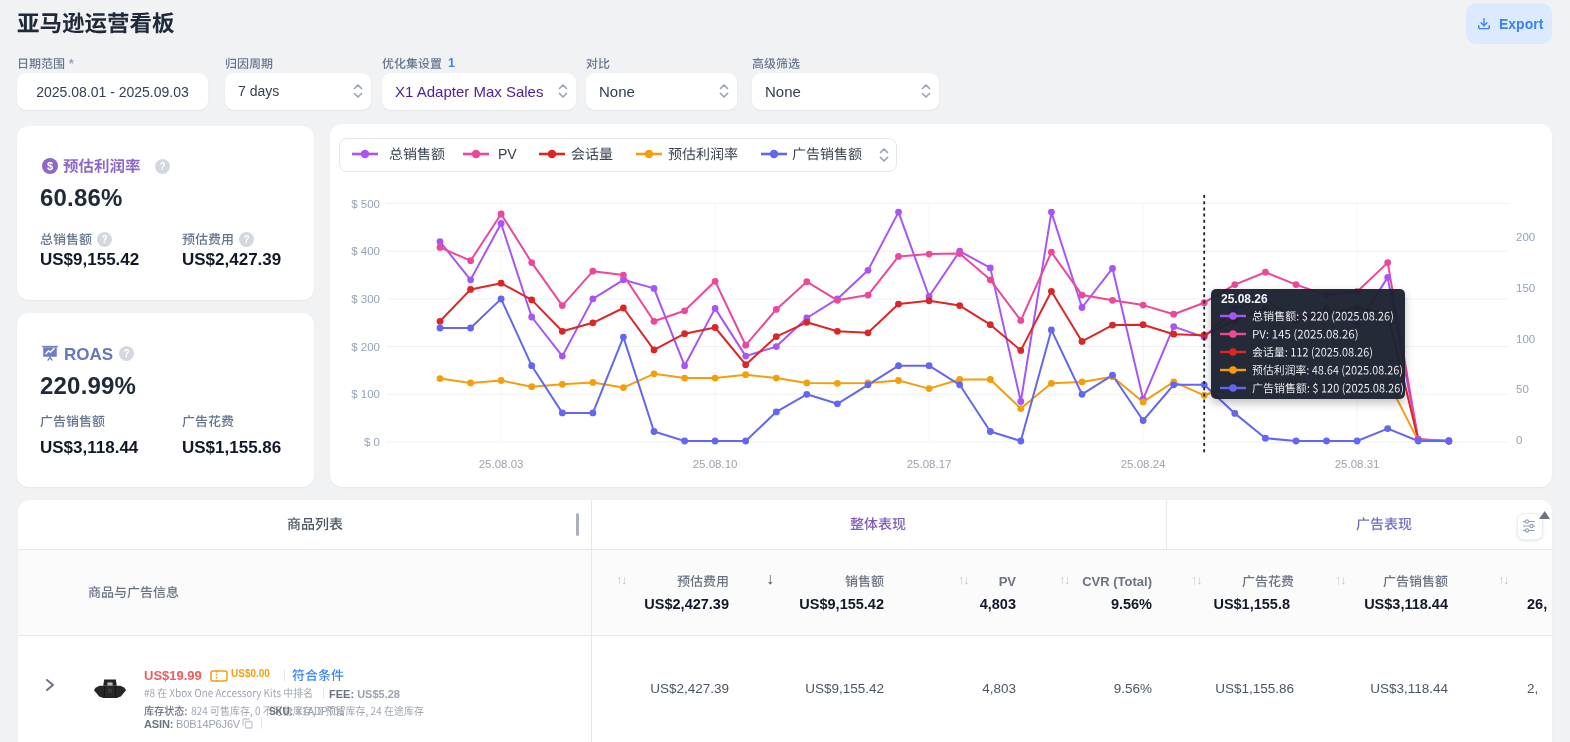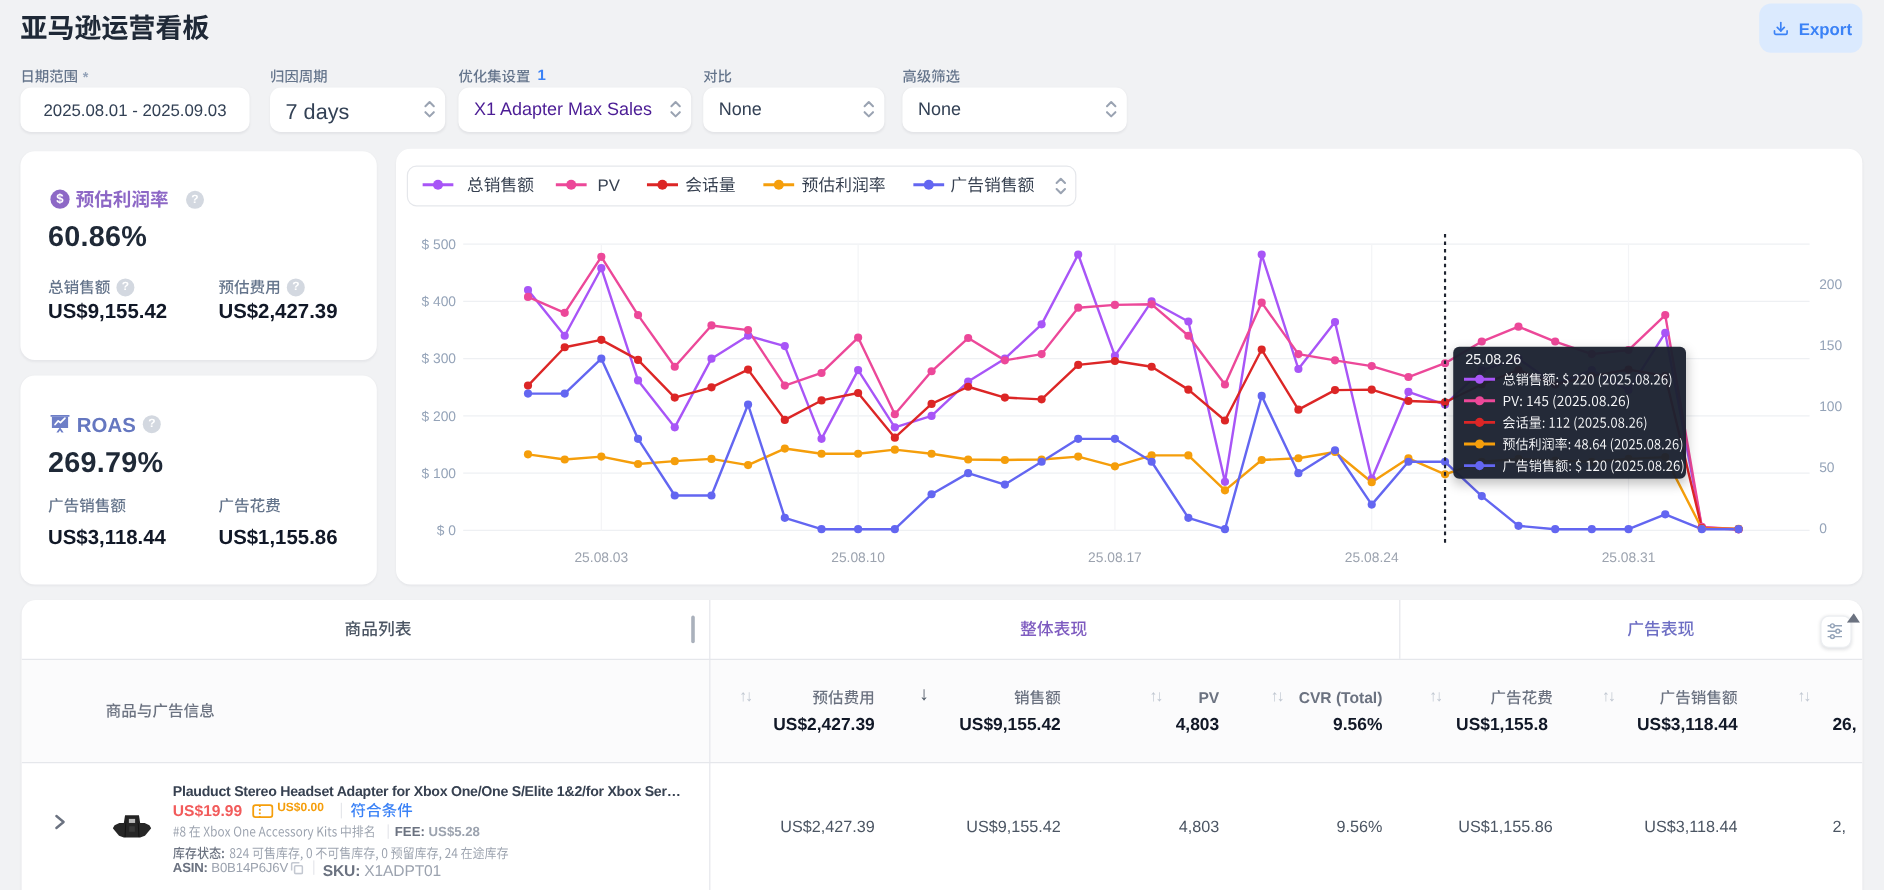--- a/index.html
+++ b/index.html
@@ -23,21 +23,21 @@
 <div class="lat" style="left:448px;top:56px;font-size:12.5px;font-weight:700;color:#3b82f6">1</div>
 <div style="position:absolute;left:586.0px;top:54.6px;line-height:0;"><svg style="" width="24.0" height="16.8" viewBox="0 0 24.0 16.8">
       <path transform="translate(0,12.96) scale(0.012000,-0.012000)" fill="#64748b" d="M492 390C538 321 583 227 598 168L680 209C664 269 616 359 568 427ZM79 448C139 395 202 333 260 269C203 147 128 53 39 -5C62 -23 91 -59 106 -82C195 -16 270 73 328 188C371 136 406 86 429 43L503 113C474 165 427 226 372 287C417 404 448 542 465 703L404 720L388 717H68V627H362C348 532 327 444 299 365C249 416 195 465 145 508ZM754 844V611H484V520H754V39C754 21 747 16 730 16C713 15 658 15 598 17C611 -11 625 -56 629 -83C713 -83 768 -80 802 -64C836 -47 848 -19 848 38V520H962V611H848V844Z M1120 -80C1145 -60 1186 -41 1458 51C1453 74 1451 118 1452 148L1220 74V446H1459V540H1220V832H1119V85C1119 40 1093 14 1074 1C1089 -17 1112 -56 1120 -80ZM1525 837V102C1525 -24 1555 -59 1660 -59C1680 -59 1783 -59 1805 -59C1914 -59 1937 14 1947 217C1921 223 1880 243 1856 261C1849 79 1843 33 1796 33C1774 33 1691 33 1673 33C1631 33 1624 42 1624 99V365C1733 431 1850 512 1941 590L1863 675C1803 611 1713 532 1624 469V837Z"></path>
     </svg></div>
 <div style="position:absolute;left:752.0px;top:54.6px;line-height:0;"><svg style="" width="48.0" height="16.8" viewBox="0 0 48.0 16.8">
       <path transform="translate(0,12.96) scale(0.012000,-0.012000)" fill="#64748b" d="M295 549H709V474H295ZM201 615V408H808V615ZM430 827 458 745H57V664H939V745H565C554 777 539 817 525 849ZM90 359V-84H182V281H816V9C816 -3 811 -7 798 -7C786 -8 735 -8 694 -6C705 -26 718 -55 723 -76C790 -77 837 -76 868 -65C901 -53 911 -35 911 9V359ZM278 231V-29H367V18H709V231ZM367 164H625V85H367Z M1041 64 1064 -29C1159 9 1284 58 1400 107L1382 188C1257 141 1126 92 1041 64ZM1401 781V692H1506C1494 380 1455 125 1321 -29C1344 -42 1389 -72 1404 -87C1485 17 1533 152 1561 315C1592 248 1628 185 1669 129C1614 68 1549 20 1477 -14C1498 -28 1530 -64 1544 -85C1611 -50 1673 -3 1728 58C1781 1 1842 -47 1909 -82C1923 -58 1951 -23 1972 -5C1903 27 1841 73 1786 131C1854 227 1905 348 1935 495L1877 518L1860 515H1778C1802 597 1829 697 1850 781ZM1600 692H1733C1711 600 1683 501 1659 432H1828C1805 344 1770 267 1726 202C1665 285 1617 383 1584 485C1591 550 1596 620 1600 692ZM1056 419C1071 426 1096 432 1208 447C1166 386 1130 339 1112 320C1080 283 1056 259 1032 254C1043 230 1057 188 1062 170C1085 187 1123 201 1385 278C1382 298 1380 334 1380 358L1208 312C1277 395 1344 493 1400 591L1322 639C1304 602 1283 565 1261 530L1148 519C1208 603 1266 707 1309 807L1222 848C1181 727 1108 600 1085 567C1063 533 1045 511 1026 506C1036 481 1051 437 1056 419Z M2253 581V360C2253 226 2236 82 2087 -24C2108 -38 2139 -66 2153 -85C2317 35 2338 202 2338 359V581ZM2090 526V207H2173V526ZM2421 412V3H2506V331H2617V-83H2704V331H2821V97C2821 88 2819 84 2809 84C2800 84 2773 84 2741 85C2751 62 2761 29 2764 4C2816 4 2853 5 2879 19C2905 33 2911 56 2911 96V412H2704V486H2947V566H2390V486H2617V412ZM2196 850C2163 766 2103 682 2036 630C2059 619 2098 598 2116 584C2150 615 2185 656 2216 702H2263C2286 665 2308 621 2318 593L2401 622C2393 644 2377 674 2360 702H2493V769H2256C2266 788 2276 808 2284 828ZM2592 850C2567 771 2519 692 2462 642C2485 630 2523 604 2541 589C2570 619 2599 658 2625 702H2685C2714 665 2743 621 2757 591L2837 628C2827 649 2809 676 2788 702H2948V769H2659C2668 789 2675 809 2682 829Z M3053 760C3110 711 3178 641 3207 593L3284 652C3252 700 3184 767 3125 813ZM3436 814C3412 726 3370 638 3316 580C3338 570 3377 545 3394 530C3417 558 3440 592 3460 631H3598V497H3319V414H3492C3477 298 3439 210 3294 159C3315 141 3341 105 3352 81C3520 148 3569 263 3587 414H3674V207C3674 118 3692 90 3776 90C3792 90 3848 90 3865 90C3932 90 3956 123 3966 253C3939 259 3900 274 3882 290C3880 191 3875 178 3855 178C3843 178 3800 178 3791 178C3770 178 3767 181 3767 207V414H3954V497H3692V631H3913V711H3692V840H3598V711H3497C3508 738 3517 766 3525 794ZM3260 460H3051V372H3169V89C3127 67 3082 33 3040 -6L3103 -89C3158 -26 3212 28 3250 28C3272 28 3302 -1 3343 -25C3409 -63 3490 -75 3608 -75C3705 -75 3866 -69 3943 -64C3944 -38 3959 9 3969 34C3871 22 3717 14 3609 14C3504 14 3419 20 3357 57C3311 84 3288 108 3260 112Z"></path>
     </svg></div>
 <div class="abs" style="left:17px;top:73px;width:191px;height:37px;background:#fff;border-radius:9px;box-shadow:0 1px 2px rgba(16,24,40,.06)"></div>
 <div class="lat" style="left:17px;top:84px;width:191px;text-align:center;font-size:14px;color:#334155">2025.08.01 - 2025.09.03</div>
 <div class="abs" style="left:225px;top:73px;width:146px;height:37px;background:#fff;border-radius:9px;box-shadow:0 1px 2px rgba(16,24,40,.06)"></div>
-<div class="lat" style="left:238px;top:83px;font-size:18px;color:#334155">7 days</div>
+<div class="lat" style="left:238px;top:83px;font-size:14px;color:#334155">7 days</div>
 <svg class="abs" style="left:352px;top:82px" width="12" height="18" viewBox="0 0 12 18" fill="none" stroke="#9aa3b2" stroke-width="1.7" stroke-linecap="round" stroke-linejoin="round">
     <polyline points="2.5,6.5 6,3 9.5,6.5"></polyline>
     <polyline points="2.5,11.5 6,15 9.5,11.5"></polyline>
   </svg>
 <div class="abs" style="left:382px;top:73px;width:194px;height:37px;background:#fff;border-radius:9px;box-shadow:0 1px 2px rgba(16,24,40,.06)"></div>
 <div class="lat" style="left:395px;top:83px;font-size:15px;color:#4c1d95">X1 Adapter Max Sales</div>
 <svg class="abs" style="left:557px;top:82px" width="12" height="18" viewBox="0 0 12 18" fill="none" stroke="#9aa3b2" stroke-width="1.7" stroke-linecap="round" stroke-linejoin="round">
     <polyline points="2.5,6.5 6,3 9.5,6.5"></polyline>
     <polyline points="2.5,11.5 6,15 9.5,11.5"></polyline>
   </svg>
@@ -72,21 +72,21 @@
 <div class="lat" style="left:40px;top:250px;font-size:17px;font-weight:700;color:#111827">US$9,155.42</div>
 <div class="lat" style="left:182px;top:250px;font-size:17px;font-weight:700;color:#111827">US$2,427.39</div>
 <svg class="abs" style="left:41px;top:344px" width="18" height="18" viewBox="0 0 24 24" fill="#6d7ec7">
     <path d="M1.5 2.5h21v2h-21z"></path>
     <path d="M3 4.5h18v12.5H3z"></path>
     <path d="M8 22l3.4-5h1.2L16 22h-2.3l-1.7-2.7L10.3 22z"></path>
     <polyline points="6.5,13 10,9 12.5,11 17.5,6" style="fill:none;stroke:#fff;stroke-width:1.9;stroke-linecap:round;stroke-linejoin:round"></polyline>
   </svg>
 <div class="lat" style="left:64px;top:345px;font-size:17px;font-weight:700;color:#6577c0">ROAS</div>
 <div class="abs" style="left:119px;top:346px;width:15px;height:15px;border-radius:50%;background:#d3d8e0;color:#fff;font-size:10px;font-weight:700;text-align:center;line-height:15px">?</div>
-<div class="lat" style="left:40px;top:372px;font-size:24px;font-weight:700;color:#1f2937;letter-spacing:.2px">269.79%</div>
+<div class="lat" style="left:40px;top:372px;font-size:24px;font-weight:700;color:#1f2937;letter-spacing:.2px">220.99%</div>
 <div style="position:absolute;left:40.0px;top:411.9px;line-height:0;"><svg style="" width="65.0" height="18.2" viewBox="0 0 65.0 18.2">
       <path transform="translate(0,14.04) scale(0.013000,-0.013000)" fill="#64748b" d="M462 828C477 788 494 736 504 695H138V398C138 266 129 93 34 -27C55 -40 96 -76 112 -96C221 37 238 248 238 397V602H943V695H612C602 736 581 799 561 847Z M1236 838C1199 727 1137 615 1063 545C1087 533 1130 508 1150 494C1180 528 1211 571 1239 619H1474V481H1060V392H1943V481H1573V619H1874V706H1573V844H1474V706H1286C1303 741 1318 778 1331 815ZM1180 305V-91H1276V-37H1735V-88H1835V305ZM1276 50V218H1735V50Z M2433 776C2470 718 2508 640 2522 591L2601 632C2586 681 2545 755 2506 811ZM2875 818C2853 759 2811 678 2779 628L2852 595C2885 643 2925 717 2958 783ZM2059 351V266H2195V87C2195 43 2165 15 2146 4C2161 -15 2181 -53 2188 -75C2205 -58 2235 -40 2408 53C2402 73 2394 110 2392 135L2281 79V266H2415V351H2281V470H2394V555H2107C2128 580 2149 609 2168 640H2411V729H2217C2230 758 2243 788 2253 817L2172 842C2142 751 2089 665 2030 607C2045 587 2067 539 2074 520C2085 530 2095 541 2105 553V470H2195V351ZM2533 300H2842V206H2533ZM2533 381V472H2842V381ZM2647 846V561H2448V-84H2533V125H2842V26C2842 13 2837 9 2823 9C2809 8 2759 8 2708 9C2721 -14 2732 -53 2735 -77C2810 -77 2857 -76 2888 -61C2919 -46 2927 -20 2927 25V562L2842 561H2734V846Z M3248 847C3198 734 3114 622 3027 551C3046 534 3079 495 3092 478C3118 501 3144 529 3170 559V253H3263V290H3909V362H3592V425H3838V490H3592V548H3836V611H3592V669H3886V738H3602C3589 772 3568 814 3548 846L3461 821C3475 796 3489 766 3500 738H3294C3310 765 3324 792 3336 819ZM3167 226V-86H3262V-42H3753V-86H3851V226ZM3262 35V150H3753V35ZM3499 548V490H3263V548ZM3499 611H3263V669H3499ZM3499 425V362H3263V425Z M4687 486C4683 187 4672 53 4452 -22C4469 -37 4491 -68 4500 -89C4743 -2 4763 159 4768 486ZM4739 74C4802 27 4885 -40 4925 -82L4976 -16C4935 25 4851 88 4789 132ZM4528 608V136H4607V533H4842V139H4924V608H4739C4751 637 4764 670 4776 703H4958V786H4515V703H4691C4681 672 4669 637 4657 608ZM4205 822C4217 799 4230 772 4240 747H4053V585H4135V671H4413V585H4498V747H4341C4328 776 4308 813 4293 841ZM4141 407 4207 372C4155 339 4095 312 4034 294C4046 276 4064 232 4069 207L4121 227V-76H4205V-47H4359V-75H4446V231H4129C4186 256 4241 288 4291 327C4352 293 4409 259 4446 233L4511 298C4473 322 4417 353 4357 385C4404 432 4444 486 4472 547L4421 581L4405 578H4259C4270 595 4280 613 4289 630L4204 646C4174 582 4116 508 4031 453C4048 442 4073 412 4085 393C4134 428 4175 466 4208 507H4353C4333 477 4308 450 4279 425L4202 463ZM4205 28V156H4359V28Z"></path>
     </svg></div>
 <div style="position:absolute;left:182.0px;top:411.9px;line-height:0;"><svg style="" width="52.0" height="18.2" viewBox="0 0 52.0 18.2">
       <path transform="translate(0,14.04) scale(0.013000,-0.013000)" fill="#64748b" d="M462 828C477 788 494 736 504 695H138V398C138 266 129 93 34 -27C55 -40 96 -76 112 -96C221 37 238 248 238 397V602H943V695H612C602 736 581 799 561 847Z M1236 838C1199 727 1137 615 1063 545C1087 533 1130 508 1150 494C1180 528 1211 571 1239 619H1474V481H1060V392H1943V481H1573V619H1874V706H1573V844H1474V706H1286C1303 741 1318 778 1331 815ZM1180 305V-91H1276V-37H1735V-88H1835V305ZM1276 50V218H1735V50Z M2849 490C2787 441 2704 390 2614 342V555H2517V292C2466 267 2414 244 2363 223C2376 204 2393 173 2400 151L2517 200V74C2517 -36 2548 -68 2658 -68C2681 -68 2804 -68 2828 -68C2928 -68 2955 -20 2967 136C2939 142 2899 159 2878 175C2872 48 2865 23 2821 23C2794 23 2691 23 2669 23C2622 23 2614 31 2614 73V245C2725 297 2832 355 2916 413ZM2298 565C2242 447 2145 332 2044 262C2067 246 2105 213 2122 195C2152 219 2182 247 2211 279V-84H2307V396C2339 440 2368 488 2392 536ZM2619 844V752H2386V844H2290V752H2058V662H2290V580H2386V662H2619V576H2716V662H2942V752H2716V844Z M3465 225C3433 93 3354 28 3037 -3C3053 -23 3072 -61 3078 -83C3420 -41 3521 50 3560 225ZM3519 48C3646 14 3816 -44 3902 -84L3954 -12C3863 28 3692 82 3568 111ZM3346 595C3344 574 3340 553 3333 534H3207L3217 595ZM3433 595H3572V534H3425C3429 554 3432 574 3433 595ZM3140 659C3133 596 3121 521 3109 469H3288C3245 429 3173 395 3053 370C3069 354 3091 318 3099 298C3128 304 3155 312 3180 319V64H3271V263H3730V73H3826V341H3241C3324 376 3373 419 3400 469H3572V364H3662V469H3844C3841 447 3837 436 3833 430C3827 424 3821 424 3810 424C3799 423 3775 424 3747 427C3755 410 3763 383 3764 366C3801 364 3836 363 3855 365C3875 366 3894 372 3907 386C3924 404 3931 438 3936 505C3937 516 3938 534 3938 534H3662V595H3877V786H3662V844H3572V786H3434V844H3348V786H3107V720H3348V659ZM3434 720H3572V659H3434ZM3662 720H3790V659H3662Z"></path>
     </svg></div>
 <div class="lat" style="left:40px;top:438px;font-size:17px;font-weight:700;color:#111827">US$3,118.44</div>
 <div class="lat" style="left:182px;top:438px;font-size:17px;font-weight:700;color:#111827">US$1,155.86</div>
 <div class="panel" style="left:330px;top:124px;width:1222px;height:363px"></div>
 <svg class="abs" style="left:330px;top:124px" width="1222" height="363" viewBox="0 0 1222 363">
@@ -326,21 +326,21 @@
     <circle cx="13" cy="5" r="4.2" fill="#6366f1"></circle>
   </svg>
 <div style="position:absolute;left:792.0px;top:144.2px;line-height:0;"><svg style="" width="70.0" height="19.6" viewBox="0 0 70.0 19.6">
       <path transform="translate(0,15.12) scale(0.014000,-0.014000)" fill="#374151" d="M469 825C486 783 507 728 517 688H143V401C143 266 133 90 39 -36C56 -46 88 -75 100 -90C205 46 222 253 222 401V615H942V688H565L601 697C590 735 567 795 546 841Z M1248 832C1210 718 1146 604 1073 532C1091 523 1126 503 1141 491C1174 528 1206 575 1236 627H1483V469H1061V399H1942V469H1561V627H1868V696H1561V840H1483V696H1273C1292 734 1309 773 1323 813ZM1185 299V-89H1260V-32H1748V-87H1826V299ZM1260 38V230H1748V38Z M2438 777C2477 719 2518 641 2533 592L2596 624C2579 674 2537 749 2497 805ZM2887 812C2862 753 2817 671 2783 622L2840 595C2875 643 2919 717 2953 783ZM2178 837C2148 745 2097 657 2037 597C2050 582 2069 545 2075 530C2107 563 2137 604 2164 649H2410V720H2203C2218 752 2232 785 2243 818ZM2062 344V275H2206V77C2206 34 2175 6 2158 -4C2170 -19 2188 -50 2194 -67C2209 -51 2236 -34 2404 60C2399 75 2392 104 2390 124L2275 64V275H2415V344H2275V479H2393V547H2106V479H2206V344ZM2520 312H2855V203H2520ZM2520 377V484H2855V377ZM2656 841V554H2452V-80H2520V139H2855V15C2855 1 2850 -3 2836 -3C2821 -4 2770 -4 2714 -3C2725 -21 2734 -52 2737 -71C2813 -71 2860 -71 2887 -58C2915 -47 2924 -25 2924 14V555L2855 554H2726V841Z M3250 842C3201 729 3119 619 3032 547C3047 534 3075 504 3085 491C3115 518 3146 551 3175 587V255H3249V295H3902V354H3579V429H3834V482H3579V551H3831V605H3579V673H3879V730H3592C3579 764 3555 807 3534 841L3466 821C3482 793 3499 760 3511 730H3273C3290 760 3306 790 3320 820ZM3174 223V-82H3248V-34H3766V-82H3843V223ZM3248 28V160H3766V28ZM3506 551V482H3249V551ZM3506 605H3249V673H3506ZM3506 429V354H3249V429Z M4693 493C4689 183 4676 46 4458 -31C4471 -43 4489 -67 4496 -84C4732 2 4754 161 4759 493ZM4738 84C4804 36 4888 -33 4930 -77L4972 -24C4930 17 4843 84 4778 130ZM4531 610V138H4595V549H4850V140H4916V610H4728C4741 641 4755 678 4768 714H4953V780H4515V714H4700C4690 680 4675 641 4663 610ZM4214 821C4227 798 4242 770 4254 744H4061V593H4127V682H4429V593H4497V744H4333C4319 773 4299 809 4282 837ZM4126 233V-73H4194V-40H4369V-71H4439V233ZM4194 21V172H4369V21ZM4149 416 4224 376C4168 337 4104 305 4039 284C4050 270 4064 236 4070 217C4146 246 4221 287 4288 341C4351 305 4412 268 4450 241L4501 293C4462 319 4402 354 4339 387C4388 436 4430 492 4459 555L4418 582L4403 579H4250C4262 598 4272 618 4281 637L4213 649C4184 582 4126 502 4040 444C4054 434 4075 412 4084 397C4135 433 4177 476 4210 520H4364C4342 483 4312 450 4278 419L4197 461Z"></path>
     </svg></div>
 <svg class="abs" style="left:878px;top:146px" width="12" height="18" viewBox="0 0 12 18" fill="none" stroke="#9aa3b2" stroke-width="1.7" stroke-linecap="round" stroke-linejoin="round">
     <polyline points="2.5,6.5 6,3 9.5,6.5"></polyline>
     <polyline points="2.5,11.5 6,15 9.5,11.5"></polyline>
   </svg>
 <div class="abs" style="left:1211px;top:289px;width:194px;height:110px;background:rgba(27,33,48,.96);border-radius:5px;box-shadow:0 4px 10px rgba(0,0,0,.25)"></div>
-<div class="lat" style="left:1221px;top:292px;font-size:12px;font-weight:400;color:#f3f4f6">25.08.26</div>
+<div class="lat" style="left:1221px;top:292px;font-size:12px;font-weight:700;color:#f3f4f6">25.08.26</div>
 <svg class="abs" style="left:1220px;top:311px" width="26" height="10" viewBox="0 0 26 10">
     <line x1="0" y1="5" x2="26" y2="5" stroke="#a855f7" stroke-width="2.4"></line>
     <circle cx="13" cy="5" r="3.8" fill="#a855f7"></circle>
   </svg>
 <div style="position:absolute;left:1252.0px;top:307.9px;line-height:0;"><svg style="" width="141.9" height="16.1" viewBox="0 0 141.9 16.1">
       <path transform="translate(0,12.42) scale(0.011051,-0.011500)" fill="#f3f4f6" d="M759 214C816 145 875 52 897 -10L958 28C936 91 875 180 816 247ZM412 269C478 224 554 153 591 104L647 152C609 199 532 267 465 311ZM281 241V34C281 -47 312 -69 431 -69C455 -69 630 -69 656 -69C748 -69 773 -41 784 74C762 78 730 90 713 101C707 13 700 -1 650 -1C611 -1 464 -1 435 -1C371 -1 360 5 360 35V241ZM137 225C119 148 84 60 43 9L112 -24C157 36 190 130 208 212ZM265 567H737V391H265ZM186 638V319H820V638H657C692 689 729 751 761 808L684 839C658 779 614 696 575 638H370L429 668C411 715 365 784 321 836L257 806C299 755 341 685 358 638Z M1438 777C1477 719 1518 641 1533 592L1596 624C1579 674 1537 749 1497 805ZM1887 812C1862 753 1817 671 1783 622L1840 595C1875 643 1919 717 1953 783ZM1178 837C1148 745 1097 657 1037 597C1050 582 1069 545 1075 530C1107 563 1137 604 1164 649H1410V720H1203C1218 752 1232 785 1243 818ZM1062 344V275H1206V77C1206 34 1175 6 1158 -4C1170 -19 1188 -50 1194 -67C1209 -51 1236 -34 1404 60C1399 75 1392 104 1390 124L1275 64V275H1415V344H1275V479H1393V547H1106V479H1206V344ZM1520 312H1855V203H1520ZM1520 377V484H1855V377ZM1656 841V554H1452V-80H1520V139H1855V15C1855 1 1850 -3 1836 -3C1821 -4 1770 -4 1714 -3C1725 -21 1734 -52 1737 -71C1813 -71 1860 -71 1887 -58C1915 -47 1924 -25 1924 14V555L1855 554H1726V841Z M2250 842C2201 729 2119 619 2032 547C2047 534 2075 504 2085 491C2115 518 2146 551 2175 587V255H2249V295H2902V354H2579V429H2834V482H2579V551H2831V605H2579V673H2879V730H2592C2579 764 2555 807 2534 841L2466 821C2482 793 2499 760 2511 730H2273C2290 760 2306 790 2320 820ZM2174 223V-82H2248V-34H2766V-82H2843V223ZM2248 28V160H2766V28ZM2506 551V482H2249V551ZM2506 605H2249V673H2506ZM2506 429V354H2249V429Z M3693 493C3689 183 3676 46 3458 -31C3471 -43 3489 -67 3496 -84C3732 2 3754 161 3759 493ZM3738 84C3804 36 3888 -33 3930 -77L3972 -24C3930 17 3843 84 3778 130ZM3531 610V138H3595V549H3850V140H3916V610H3728C3741 641 3755 678 3768 714H3953V780H3515V714H3700C3690 680 3675 641 3663 610ZM3214 821C3227 798 3242 770 3254 744H3061V593H3127V682H3429V593H3497V744H3333C3319 773 3299 809 3282 837ZM3126 233V-73H3194V-40H3369V-71H3439V233ZM3194 21V172H3369V21ZM3149 416 3224 376C3168 337 3104 305 3039 284C3050 270 3064 236 3070 217C3146 246 3221 287 3288 341C3351 305 3412 268 3450 241L3501 293C3462 319 3402 354 3339 387C3388 436 3430 492 3459 555L3418 582L3403 579H3250C3262 598 3272 618 3281 637L3213 649C3184 582 3126 502 3040 444C3054 434 3075 412 3084 397C3135 433 3177 476 3210 520H3364C3342 483 3312 450 3278 419L3197 461Z M4139 390C4175 390 4205 418 4205 460C4205 501 4175 530 4139 530C4102 530 4073 501 4073 460C4073 418 4102 390 4139 390ZM4139 -13C4175 -13 4205 15 4205 56C4205 98 4175 126 4139 126C4102 126 4073 98 4073 56C4073 15 4102 -13 4139 -13Z M4751 -123H4817V-10C4923 5 4990 78 4990 184C4990 424 4677 379 4677 542C4677 607 4721 650 4790 650C4851 650 4885 627 4926 587L4975 641C4934 683 4888 717 4817 724V836H4751V723C4654 709 4589 638 4589 537C4589 320 4901 360 4901 178C4901 108 4858 63 4775 63C4707 63 4650 96 4603 137L4560 74C4607 30 4679 -5 4751 -12Z M5325 0H5786V79H5583C5546 79 5501 75 5463 72C5635 235 5751 384 5751 531C5751 661 5668 746 5537 746C5444 746 5380 704 5321 639L5374 587C5415 636 5466 672 5526 672C5617 672 5661 611 5661 527C5661 401 5555 255 5325 54Z M5880 0H6341V79H6138C6101 79 6056 75 6018 72C6190 235 6306 384 6306 531C6306 661 6223 746 6092 746C5999 746 5935 704 5876 639L5929 587C5970 636 6021 672 6081 672C6172 672 6216 611 6216 527C6216 401 6110 255 5880 54Z M6669 -13C6808 -13 6897 113 6897 369C6897 623 6808 746 6669 746C6529 746 6441 623 6441 369C6441 113 6529 -13 6669 -13ZM6669 61C6586 61 6529 154 6529 369C6529 583 6586 674 6669 674C6752 674 6809 583 6809 369C6809 154 6752 61 6669 61Z M7409 -196 7465 -171C7379 -29 7338 141 7338 311C7338 480 7379 649 7465 792L7409 818C7317 668 7262 507 7262 311C7262 114 7317 -47 7409 -196Z M7552 0H8013V79H7810C7773 79 7728 75 7690 72C7862 235 7978 384 7978 531C7978 661 7895 746 7764 746C7671 746 7607 704 7548 639L7601 587C7642 636 7693 672 7753 672C7844 672 7888 611 7888 527C7888 401 7782 255 7552 54Z M8341 -13C8480 -13 8569 113 8569 369C8569 623 8480 746 8341 746C8201 746 8113 623 8113 369C8113 113 8201 -13 8341 -13ZM8341 61C8258 61 8201 154 8201 369C8201 583 8258 674 8341 674C8424 674 8481 583 8481 369C8481 154 8424 61 8341 61Z M8662 0H9123V79H8920C8883 79 8838 75 8800 72C8972 235 9088 384 9088 531C9088 661 9005 746 8874 746C8781 746 8717 704 8658 639L8711 587C8752 636 8803 672 8863 672C8954 672 8998 611 8998 527C8998 401 8892 255 8662 54Z M9435 -13C9558 -13 9675 78 9675 238C9675 400 9575 472 9454 472C9410 472 9377 461 9344 443L9363 655H9639V733H9283L9259 391L9308 360C9350 388 9381 403 9430 403C9522 403 9582 341 9582 236C9582 129 9513 63 9426 63C9341 63 9287 102 9246 144L9200 84C9250 35 9320 -13 9435 -13Z M9867 -13C9903 -13 9933 15 9933 56C9933 98 9903 126 9867 126C9830 126 9801 98 9801 56C9801 15 9830 -13 9867 -13Z M10284 -13C10423 -13 10512 113 10512 369C10512 623 10423 746 10284 746C10144 746 10056 623 10056 369C10056 113 10144 -13 10284 -13ZM10284 61C10201 61 10144 154 10144 369C10144 583 10201 674 10284 674C10367 674 10424 583 10424 369C10424 154 10367 61 10284 61Z M10841 -13C10978 -13 11070 70 11070 176C11070 277 11011 332 10947 369V374C10990 408 11044 474 11044 551C11044 664 10968 744 10843 744C10729 744 10642 669 10642 558C10642 481 10688 426 10741 389V385C10674 349 10607 280 10607 182C10607 69 10705 -13 10841 -13ZM10891 398C10804 432 10725 471 10725 558C10725 629 10774 676 10842 676C10920 676 10966 619 10966 546C10966 492 10940 442 10891 398ZM10842 55C10754 55 10688 112 10688 190C10688 260 10730 318 10789 356C10893 314 10983 278 10983 179C10983 106 10927 55 10842 55Z M11255 -13C11291 -13 11321 15 11321 56C11321 98 11291 126 11255 126C11218 126 11189 98 11189 56C11189 15 11218 -13 11255 -13Z M11438 0H11899V79H11696C11659 79 11614 75 11576 72C11748 235 11864 384 11864 531C11864 661 11781 746 11650 746C11557 746 11493 704 11434 639L11487 587C11528 636 11579 672 11639 672C11730 672 11774 611 11774 527C11774 401 11668 255 11438 54Z M12250 -13C12364 -13 12461 83 12461 225C12461 379 12381 455 12257 455C12200 455 12136 422 12091 367C12095 594 12178 671 12280 671C12324 671 12368 649 12396 615L12448 671C12407 715 12352 746 12276 746C12134 746 12005 637 12005 350C12005 108 12110 -13 12250 -13ZM12093 294C12141 362 12197 387 12242 387C12331 387 12374 324 12374 225C12374 125 12320 59 12250 59C12158 59 12103 142 12093 294Z M12603 -196C12695 -47 12750 114 12750 311C12750 507 12695 668 12603 818L12546 792C12632 649 12675 480 12675 311C12675 141 12632 -29 12546 -171Z"></path>
     </svg></div>
 <svg class="abs" style="left:1220px;top:329px" width="26" height="10" viewBox="0 0 26 10">
     <line x1="0" y1="5" x2="26" y2="5" stroke="#ec4899" stroke-width="2.4"></line>
     <circle cx="13" cy="5" r="3.8" fill="#ec4899"></circle>
@@ -438,21 +438,20 @@
     </svg>
     <div class="abs" style="left:71px;top:166px;width:44px;height:44px;background:#fff"></div>
     <svg class="abs" style="left:76px;top:179px" width="32" height="20" viewBox="0 0 32 20">
       <path d="M10.2 0.4 L21.8 0.4 L22.8 6.8 L9.2 6.8 Z" fill="#232323"></path>
       <rect x="13.4" y="3.4" width="5.2" height="3.4" fill="#b9b9b9"></rect>
       <path d="M5.5 6.8 L26.5 6.8 L30.5 8.7 L32 11.2 L26.8 17.4 L22.8 18.9 L9.2 18.9 L5.2 17.4 L0 11.2 L1.5 8.7 Z" fill="#262626"></path>
       <rect x="13.6" y="9.6" width="4.8" height="4.6" rx="0.5" fill="#383838"></rect>
       <line x1="10.8" y1="7" x2="10.2" y2="18.6" stroke="#111" stroke-width="0.7"></line>
       <line x1="21.2" y1="7" x2="21.8" y2="18.6" stroke="#111" stroke-width="0.7"></line>
     </svg>
-    <div class="lat" style="left:126px;top:152px;font-size:11.8px;letter-spacing:-.22px;font-weight:700;color:#374151">Plauduct Stereo Headset Adapter for Xbox One/One S/Elite 1&amp;2/for Xbox Ser…</div>
     <div class="lat" style="left:126px;top:168px;font-size:13px;font-weight:700;color:#f25b5b">US$19.99</div>
     <svg class="abs" style="left:192px;top:170px" width="18" height="12" viewBox="0 0 18 12" fill="none" stroke="#f59e0b" stroke-width="1.5">
       <rect x="1" y="1" width="16" height="10" rx="2"></rect>
       <line x1="6.5" y1="1" x2="6.5" y2="11" stroke-dasharray="1.6,1.4"></line>
     </svg>
     <div class="lat" style="left:213px;top:168px;font-size:10px;font-weight:700;color:#f59e0b">US$0.00</div>
     <div class="abs" style="left:266px;top:169px;width:1px;height:13px;background:#e5e7eb"></div>
     <div style="position:absolute;left:274.0px;top:165.9px;line-height:0;"><svg style="" width="52.0" height="18.2" viewBox="0 0 52.0 18.2">
         <path transform="translate(0,14.04) scale(0.013000,-0.013000)" fill="#3b82f6" d="M392 267C434 205 490 120 516 71L596 119C568 167 510 249 467 308ZM725 544V441H345V354H725V29C725 13 719 8 700 8C681 7 614 7 548 9C562 -17 575 -56 580 -83C669 -83 730 -81 768 -67C806 -53 818 -27 818 28V354H944V441H818V544ZM254 553C204 446 119 339 35 270C54 251 85 209 98 190C128 216 158 247 187 282V-84H278V406C303 444 325 484 344 523ZM178 848C147 750 93 651 30 587C53 575 92 550 110 535C141 572 173 620 202 673H238C261 628 287 574 300 541L384 571C372 597 351 636 332 673H478V753H241C251 777 261 801 269 825ZM577 848C547 750 492 655 425 595C448 583 486 557 504 542C538 577 570 622 599 673H658C685 634 715 586 729 556L812 590C800 612 779 643 759 673H940V753H639C650 777 659 802 667 827Z M1513 848C1410 692 1223 563 1035 490C1061 466 1088 430 1104 404C1153 426 1202 452 1249 481V432H1753V498C1803 468 1855 441 1908 416C1922 445 1949 481 1974 502C1825 561 1687 638 1564 760L1597 805ZM1306 519C1380 570 1448 628 1507 692C1577 622 1647 566 1719 519ZM1191 327V-82H1288V-32H1724V-78H1825V327ZM1288 56V242H1724V56Z M2286 181C2239 123 2151 55 2084 18C2104 3 2132 -29 2147 -48C2217 -5 2309 77 2362 147ZM2628 133C2695 78 2775 -3 2811 -55L2883 -1C2845 52 2762 128 2695 181ZM2652 676C2613 630 2562 590 2503 556C2443 590 2393 629 2353 675L2354 676ZM2369 846C2318 756 2217 655 2069 586C2091 571 2121 538 2136 516C2194 547 2245 581 2290 618C2326 578 2367 542 2413 511C2298 460 2165 427 2032 410C2048 388 2067 350 2075 325C2225 349 2375 391 2504 456C2620 396 2758 356 2911 334C2923 360 2948 399 2968 419C2831 435 2704 465 2596 510C2681 567 2751 637 2799 723L2735 761L2717 757H2425C2442 780 2458 803 2473 827ZM2451 387V292H2145V210H2451V15C2451 4 2447 1 2435 1C2423 0 2381 0 2345 2C2356 -21 2369 -56 2373 -81C2433 -81 2476 -81 2507 -67C2538 -53 2547 -30 2547 14V210H2860V292H2547V387Z M3316 352V259H3597V-84H3692V259H3959V352H3692V551H3913V644H3692V832H3597V644H3485C3497 686 3507 729 3516 773L3425 792C3403 665 3361 536 3304 455C3328 445 3368 422 3386 409C3411 448 3434 497 3454 551H3597V352ZM3257 840C3205 693 3118 546 3026 451C3042 429 3069 378 3078 355C3105 384 3131 416 3156 451V-83H3247V596C3285 666 3319 740 3346 813Z"></path>
       </svg></div>
@@ -466,13 +465,13 @@
       </svg></div>
     <div style="position:absolute;left:173.0px;top:203.2px;line-height:0;"><svg style="" width="232.9" height="15.7" viewBox="0 0 232.9 15.7">
         <path transform="translate(0,12.10) scale(0.010002,-0.011200)" fill="#9ca3af" d="M280 -13C417 -13 509 70 509 176C509 277 450 332 386 369V374C429 408 483 474 483 551C483 664 407 744 282 744C168 744 81 669 81 558C81 481 127 426 180 389V385C113 349 46 280 46 182C46 69 144 -13 280 -13ZM330 398C243 432 164 471 164 558C164 629 213 676 281 676C359 676 405 619 405 546C405 492 379 442 330 398ZM281 55C193 55 127 112 127 190C127 260 169 318 228 356C332 314 422 278 422 179C422 106 366 55 281 55Z M599 0H1060V79H857C820 79 775 75 737 72C909 235 1025 384 1025 531C1025 661 942 746 811 746C718 746 654 704 595 639L648 587C689 636 740 672 800 672C891 672 935 611 935 527C935 401 829 255 599 54Z M1450 0H1536V202H1634V275H1536V733H1435L1130 262V202H1450ZM1450 275H1225L1392 525C1413 561 1433 598 1451 633H1455C1453 596 1450 536 1450 500Z M1945 769V694H2636V29C2636 8 2629 2 2607 0C2583 0 2501 -1 2421 3C2433 -19 2447 -56 2452 -78C2551 -78 2621 -78 2661 -65C2700 -52 2714 -26 2714 28V694H2837V769ZM2120 475H2383V245H2120ZM2047 547V93H2120V173H2457V547Z M3139 842C3090 729 3008 619 2921 547C2936 534 2964 504 2974 491C3004 518 3035 551 3064 587V255H3138V295H3791V354H3468V429H3723V482H3468V551H3720V605H3468V673H3768V730H3481C3468 764 3444 807 3423 841L3355 821C3371 793 3388 760 3400 730H3162C3179 760 3195 790 3209 820ZM3063 223V-82H3137V-34H3655V-82H3732V223ZM3137 28V160H3655V28ZM3395 551V482H3138V551ZM3395 605H3138V673H3395ZM3395 429V354H3138V429Z M4214 245C4223 253 4257 259 4308 259H4482V144H4121V74H4482V-79H4556V74H4843V144H4556V259H4777V327H4556V432H4482V327H4292C4323 373 4354 426 4382 481H4801V549H4416L4448 621L4371 648C4360 615 4347 581 4333 549H4149V481H4301C4276 431 4254 393 4243 377C4223 344 4206 322 4188 318C4197 298 4210 260 4214 245ZM4358 821C4375 797 4392 766 4404 739H4010V450C4010 305 4003 101 3920 -42C3938 -50 3971 -71 3984 -85C4071 67 4084 295 4084 450V668H4841V739H4489C4477 770 4454 809 4431 840Z M5502 349V266H5224V196H5502V10C5502 -4 5499 -8 5481 -9C5463 -10 5403 -10 5337 -8C5347 -29 5357 -58 5360 -79C5446 -79 5502 -79 5536 -68C5569 -56 5578 -35 5578 9V196H5846V266H5578V324C5651 370 5729 432 5783 492L5735 529L5720 525H5309V456H5650C5607 416 5552 375 5502 349ZM5274 840C5262 797 5248 753 5231 709H4952V637H5200C5135 499 5042 370 4920 284C4932 267 4950 235 4958 216C5001 247 5041 282 5077 320V-78H5153V411C5205 481 5247 557 5283 637H5828V709H5313C5327 746 5340 784 5351 821Z M5964 -190C6054 -152 6110 -77 6110 19C6110 86 6081 126 6033 126C5996 126 5964 102 5964 62C5964 22 5995 -2 6031 -2L6042 -1C6041 -61 6004 -109 5942 -136Z M6669 -13C6808 -13 6897 113 6897 369C6897 623 6808 746 6669 746C6529 746 6441 623 6441 369C6441 113 6529 -13 6669 -13ZM6669 61C6586 61 6529 154 6529 369C6529 583 6586 674 6669 674C6752 674 6809 583 6809 369C6809 154 6752 61 6669 61Z M7729 478C7848 398 7998 280 8069 203L8130 261C8055 338 7903 450 7785 526ZM7239 770V693H7684C7585 522 7413 353 7214 255C7230 238 7253 208 7265 189C7404 262 7528 365 7629 481V-78H7710V584C7736 619 7759 656 7780 693H8101V770Z M8226 769V694H8917V29C8917 8 8910 2 8888 0C8864 0 8782 -1 8702 3C8714 -19 8728 -56 8733 -78C8832 -78 8902 -78 8942 -65C8981 -52 8995 -26 8995 28V694H9118V769ZM8401 475H8664V245H8401ZM8328 547V93H8401V173H8738V547Z M9420 842C9371 729 9289 619 9202 547C9217 534 9245 504 9255 491C9285 518 9316 551 9345 587V255H9419V295H10072V354H9749V429H10004V482H9749V551H10001V605H9749V673H10049V730H9762C9749 764 9725 807 9704 841L9636 821C9652 793 9669 760 9681 730H9443C9460 760 9476 790 9490 820ZM9344 223V-82H9418V-34H9936V-82H10013V223ZM9418 28V160H9936V28ZM9676 551V482H9419V551ZM9676 605H9419V673H9676ZM9676 429V354H9419V429Z M10495 245C10504 253 10538 259 10589 259H10763V144H10402V74H10763V-79H10837V74H11124V144H10837V259H11058V327H10837V432H10763V327H10573C10604 373 10635 426 10663 481H11082V549H10697L10729 621L10652 648C10641 615 10628 581 10614 549H10430V481H10582C10557 431 10535 393 10524 377C10504 344 10487 322 10469 318C10478 298 10491 260 10495 245ZM10639 821C10656 797 10673 766 10685 739H10291V450C10291 305 10284 101 10201 -42C10219 -50 10252 -71 10265 -85C10352 67 10365 295 10365 450V668H11122V739H10770C10758 770 10735 809 10712 840Z M11783 349V266H11505V196H11783V10C11783 -4 11780 -8 11762 -9C11744 -10 11684 -10 11618 -8C11628 -29 11638 -58 11641 -79C11727 -79 11783 -79 11817 -68C11850 -56 11859 -35 11859 9V196H12127V266H11859V324C11932 370 12010 432 12064 492L12016 529L12001 525H11590V456H11931C11888 416 11833 375 11783 349ZM11555 840C11543 797 11529 753 11512 709H11233V637H11481C11416 499 11323 370 11201 284C11213 267 11231 235 11239 216C11282 247 11322 282 11358 320V-78H11434V411C11486 481 11528 557 11564 637H12109V709H11594C11608 746 11621 784 11632 821Z M12245 -190C12335 -152 12391 -77 12391 19C12391 86 12362 126 12314 126C12277 126 12245 102 12245 62C12245 22 12276 -2 12312 -2L12323 -1C12322 -61 12285 -109 12223 -136Z M12950 -13C13089 -13 13178 113 13178 369C13178 623 13089 746 12950 746C12810 746 12722 623 12722 369C12722 113 12810 -13 12950 -13ZM12950 61C12867 61 12810 154 12810 369C12810 583 12867 674 12950 674C13033 674 13090 583 13090 369C13090 154 13033 61 12950 61Z M14121 495V295C14121 192 14098 57 13861 -21C13878 -35 13898 -60 13907 -75C14161 18 14192 168 14192 294V495ZM14176 88C14239 38 14320 -34 14359 -79L14411 -26C14371 17 14288 86 14226 134ZM13539 608C13600 567 13678 512 13733 470H13489V403H13654V10C13654 -3 13650 -6 13635 -7C13621 -7 13575 -7 13523 -6C13534 -27 13544 -57 13547 -78C13616 -78 13661 -77 13689 -65C13718 -53 13726 -32 13726 8V403H13833C13815 349 13795 294 13777 256L13834 241C13861 295 13892 383 13918 460L13871 473L13860 470H13792L13812 496C13789 514 13757 538 13721 562C13780 615 13845 692 13888 764L13842 796L13829 792H13510V725H13779C13748 680 13707 631 13669 598L13580 656ZM13951 628V152H14021V559H14297V154H14370V628H14175L14210 728H14410V796H13915V728H14128C14121 695 14112 659 14103 628Z M14695 121H14917V19H14695ZM14695 180V278H14917V180ZM15215 121V19H14988V121ZM15215 180H14988V278H15215ZM14620 340V-80H14695V-43H15215V-76H15293V340ZM14952 785V718H15069C15055 583 15018 480 14886 422C14902 410 14922 385 14930 369C15079 439 15123 559 15140 718H15294C15287 550 15277 486 15262 468C15255 459 15246 458 15231 458C15216 458 15175 458 15132 462C15142 444 15150 417 15151 396C15196 394 15240 394 15264 396C15291 398 15309 405 15324 424C15348 452 15358 533 15368 753C15368 763 15369 785 15369 785ZM14569 392C14588 405 14620 417 14844 478C14854 457 14862 437 14867 420L14933 448C14914 507 14864 597 14817 664L14756 639C14777 608 14797 573 14816 538L14639 494V709C14731 729 14830 755 14902 784L14851 839C14783 808 14667 776 14566 754V535C14566 489 14544 462 14529 450C14541 438 14561 409 14569 393Z M15776 245C15785 253 15819 259 15870 259H16044V144H15683V74H16044V-79H16118V74H16405V144H16118V259H16339V327H16118V432H16044V327H15854C15885 373 15916 426 15944 481H16363V549H15978L16010 621L15933 648C15922 615 15909 581 15895 549H15711V481H15863C15838 431 15816 393 15805 377C15785 344 15768 322 15750 318C15759 298 15772 260 15776 245ZM15920 821C15937 797 15954 766 15966 739H15572V450C15572 305 15565 101 15482 -42C15500 -50 15533 -71 15546 -85C15633 67 15646 295 15646 450V668H16403V739H16051C16039 770 16016 809 15993 840Z M17064 349V266H16786V196H17064V10C17064 -4 17061 -8 17043 -9C17025 -10 16965 -10 16899 -8C16909 -29 16919 -58 16922 -79C17008 -79 17064 -79 17098 -68C17131 -56 17140 -35 17140 9V196H17408V266H17140V324C17213 370 17291 432 17345 492L17297 529L17282 525H16871V456H17212C17169 416 17114 375 17064 349ZM16836 840C16824 797 16810 753 16793 709H16514V637H16762C16697 499 16604 370 16482 284C16494 267 16512 235 16520 216C16563 247 16603 282 16639 320V-78H16715V411C16767 481 16809 557 16845 637H17390V709H16875C16889 746 16902 784 16913 821Z M17526 -190C17616 -152 17672 -77 17672 19C17672 86 17643 126 17595 126C17558 126 17526 102 17526 62C17526 22 17557 -2 17593 -2L17604 -1C17603 -61 17566 -109 17504 -136Z M17997 0H18458V79H18255C18218 79 18173 75 18135 72C18307 235 18423 384 18423 531C18423 661 18340 746 18209 746C18116 746 18052 704 17993 639L18046 587C18087 636 18138 672 18198 672C18289 672 18333 611 18333 527C18333 401 18227 255 17997 54Z M18848 0H18934V202H19032V275H18934V733H18833L18528 262V202H18848ZM18848 275H18623L18790 525C18811 561 18831 598 18849 633H18853C18851 596 18848 536 18848 500Z M19678 840C19664 789 19646 736 19625 685H19350V613H19592C19528 485 19440 366 19325 286C19337 269 19356 237 19364 217C19406 247 19445 281 19480 318V-76H19555V407C19602 471 19643 541 19677 613H20226V685H19708C19726 730 19742 776 19756 821ZM19885 561V368H19660V298H19885V14H19620V-56H20225V14H19960V298H20187V368H19960V561Z M20713 316C20682 250 20630 183 20576 137C20593 128 20621 109 20634 98C20687 148 20743 225 20779 299ZM21020 291C21074 234 21133 154 21158 102L21221 134C21195 187 21133 265 21079 319ZM20364 756C20425 718 20499 663 20535 625L20588 678C20551 716 20476 769 20415 803ZM20609 424V360H20871V132C20871 121 20867 117 20854 117C20842 116 20802 116 20759 118C20768 99 20777 72 20780 53C20843 53 20883 54 20909 64C20936 75 20943 94 20943 130V360H21222V424H20943V522H21093V586H20724V522H20871V424ZM20539 490H20336V420H20466V101C20423 82 20374 39 20326 -14L20376 -79C20426 -13 20476 46 20509 46C20532 46 20567 13 20607 -12C20676 -55 20759 -67 20881 -67C20988 -67 21158 -62 21226 -57C21228 -35 21239 1 21248 21C21146 10 20997 2 20883 2C20772 2 20689 9 20622 51C20583 75 20560 95 20539 105ZM20889 849C20819 735 20684 632 20556 576C20573 560 20594 536 20605 517C20713 570 20820 653 20900 749C20979 658 21099 572 21206 530C21217 551 21239 581 21256 597C21140 632 21009 715 20937 797L20953 821Z M21612 245C21621 253 21655 259 21706 259H21880V144H21519V74H21880V-79H21954V74H22241V144H21954V259H22175V327H21954V432H21880V327H21690C21721 373 21752 426 21780 481H22199V549H21814L21846 621L21769 648C21758 615 21745 581 21731 549H21547V481H21699C21674 431 21652 393 21641 377C21621 344 21604 322 21586 318C21595 298 21608 260 21612 245ZM21756 821C21773 797 21790 766 21802 739H21408V450C21408 305 21401 101 21318 -42C21336 -50 21369 -71 21382 -85C21469 67 21482 295 21482 450V668H22239V739H21887C21875 770 21852 809 21829 840Z M22900 349V266H22622V196H22900V10C22900 -4 22897 -8 22879 -9C22861 -10 22801 -10 22735 -8C22745 -29 22755 -58 22758 -79C22844 -79 22900 -79 22934 -68C22967 -56 22976 -35 22976 9V196H23244V266H22976V324C23049 370 23127 432 23181 492L23133 529L23118 525H22707V456H23048C23005 416 22950 375 22900 349ZM22672 840C22660 797 22646 753 22629 709H22350V637H22598C22533 499 22440 370 22318 284C22330 267 22348 235 22356 216C22399 247 22439 282 22475 320V-78H22551V411C22603 481 22645 557 22681 637H23226V709H22711C22725 746 22738 784 22749 821Z"></path>
       </svg></div>
     <div class="lat" style="left:126px;top:218px;font-size:11px;letter-spacing:-.15px;font-weight:700;color:#6b7280">ASIN: <span style="font-weight:400;color:#9ca3af">B0B14P6J6V</span></div>
     <svg class="abs" style="left:224px;top:218px" width="11" height="11" viewBox="0 0 11 11" fill="none" stroke="#c3c8d1" stroke-width="1.3">
       <rect x="3.5" y="3.5" width="6.5" height="6.5" rx="1"></rect>
       <path d="M7.5 1H2a1 1 0 0 0-1 1v5.5"></path>
     </svg>
     <div class="abs" style="left:243px;top:217px;width:1px;height:12px;background:#e5e7eb"></div>
-    <div class="lat" style="left:251px;top:218px;font-size:13px;letter-spacing:-.15px;font-weight:700;color:#6b7280">SKU: <span style="font-weight:400;color:#9ca3af">X1ADPT01</span></div>
+    <div class="lat" style="left:251px;top:206px;font-size:10px;letter-spacing:-.15px;font-weight:700;color:#6b7280">SKU: <span style="font-weight:400;color:#9ca3af">X1ADPT01</span></div>
   </div>
 </body></html>

